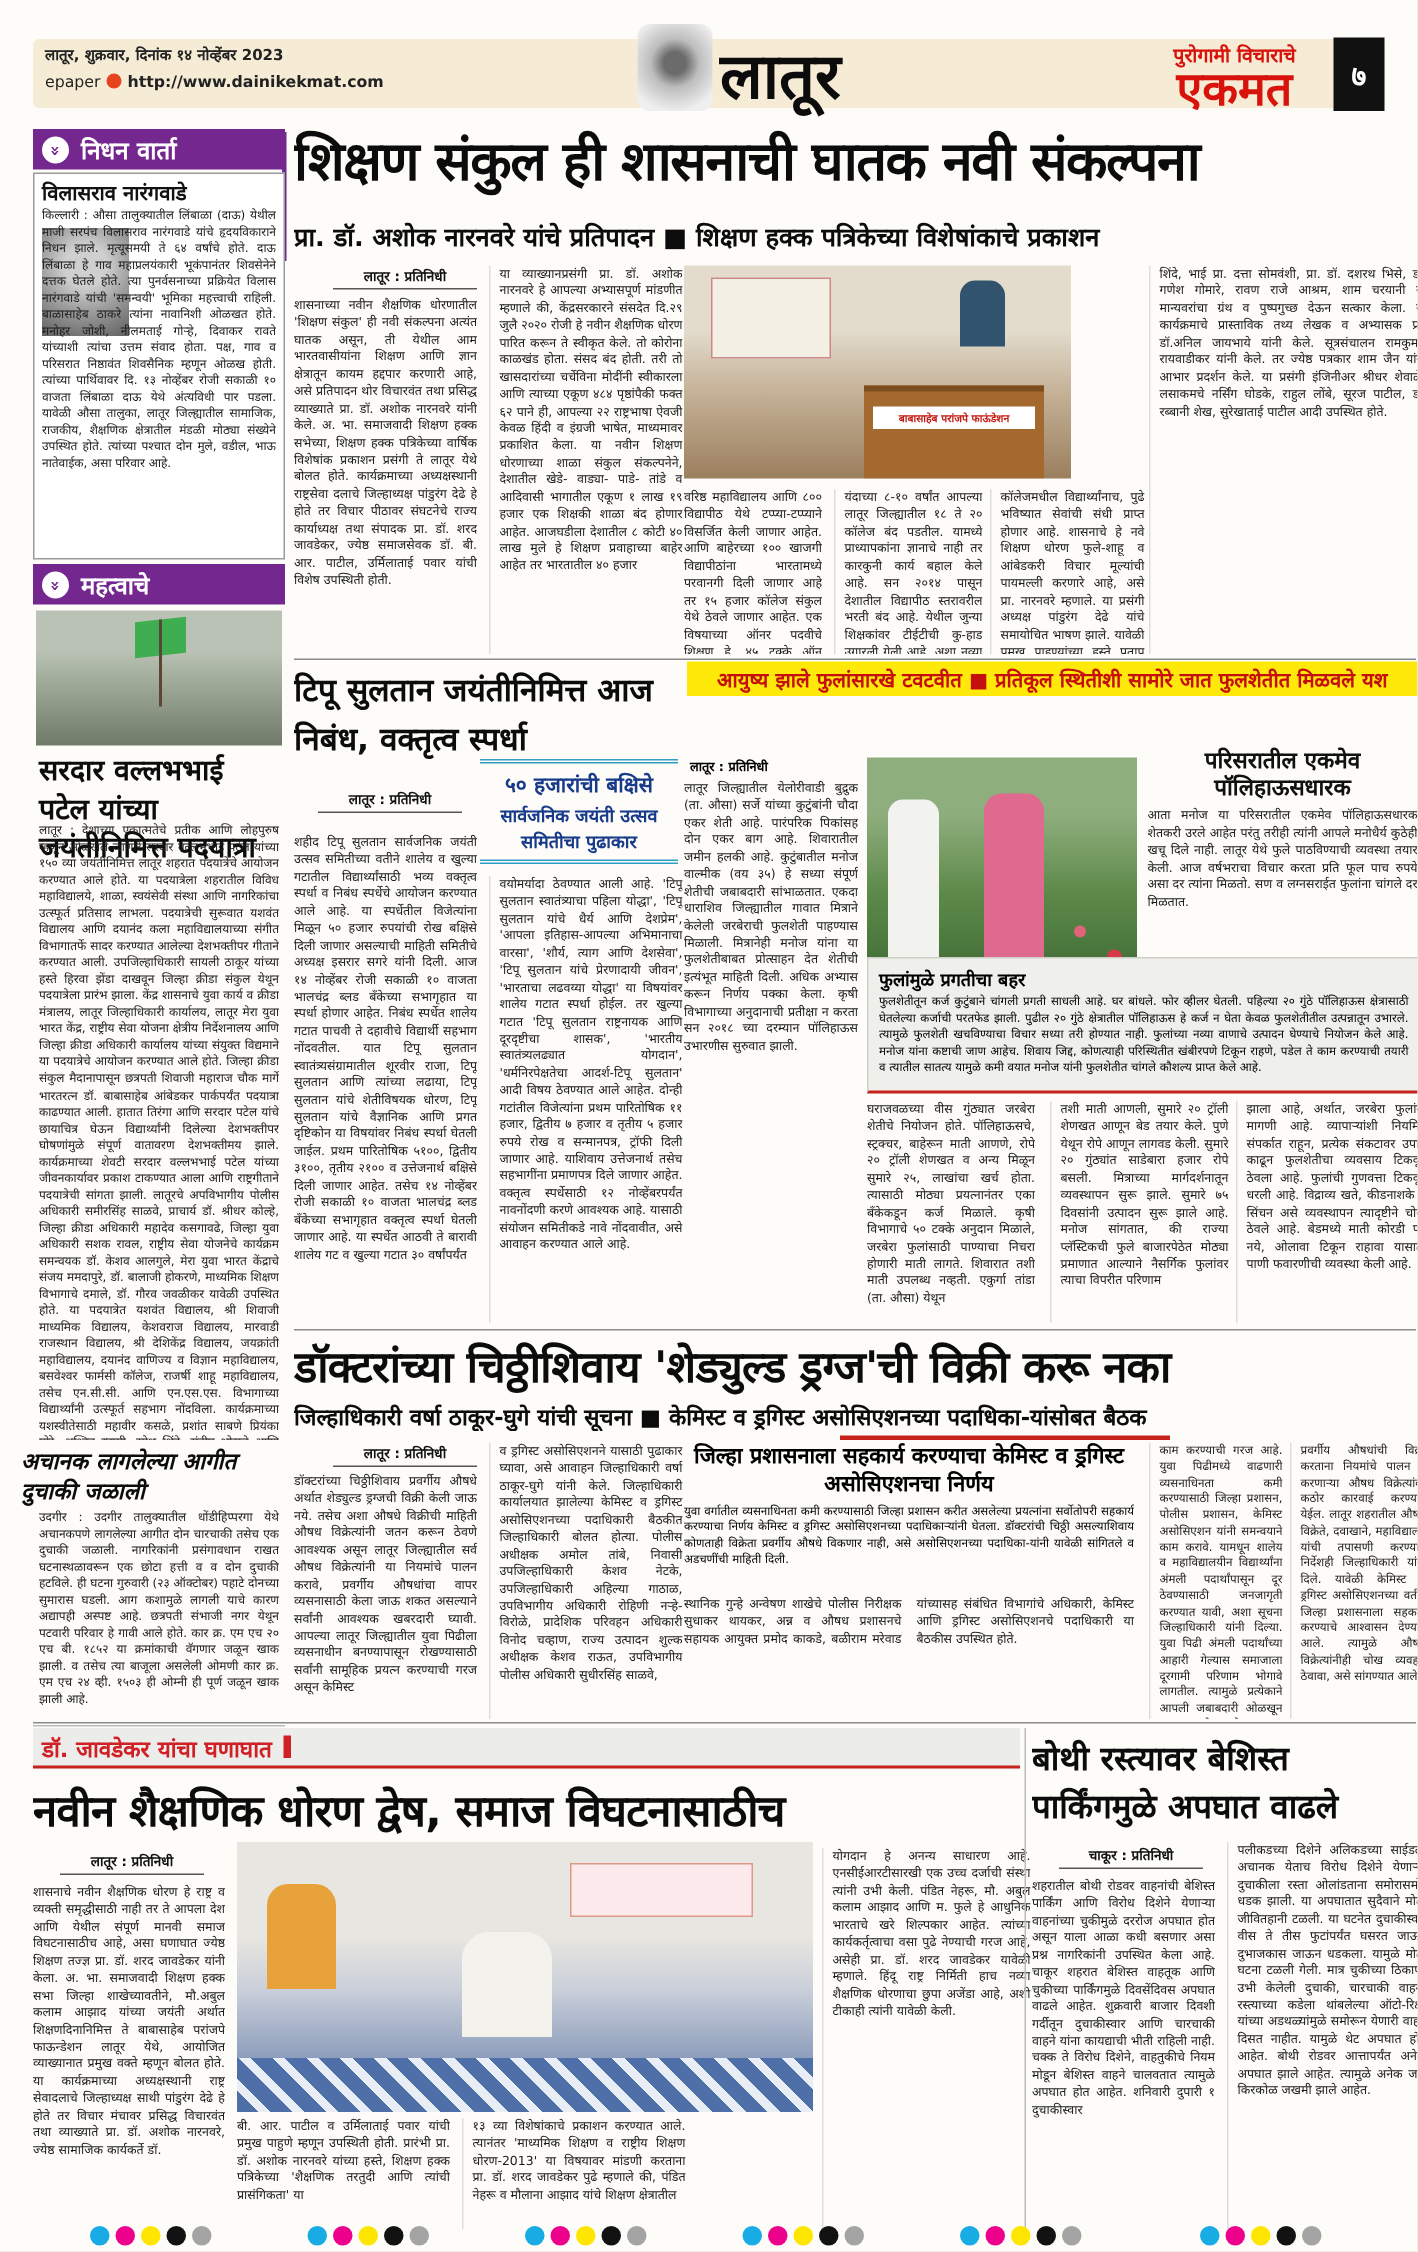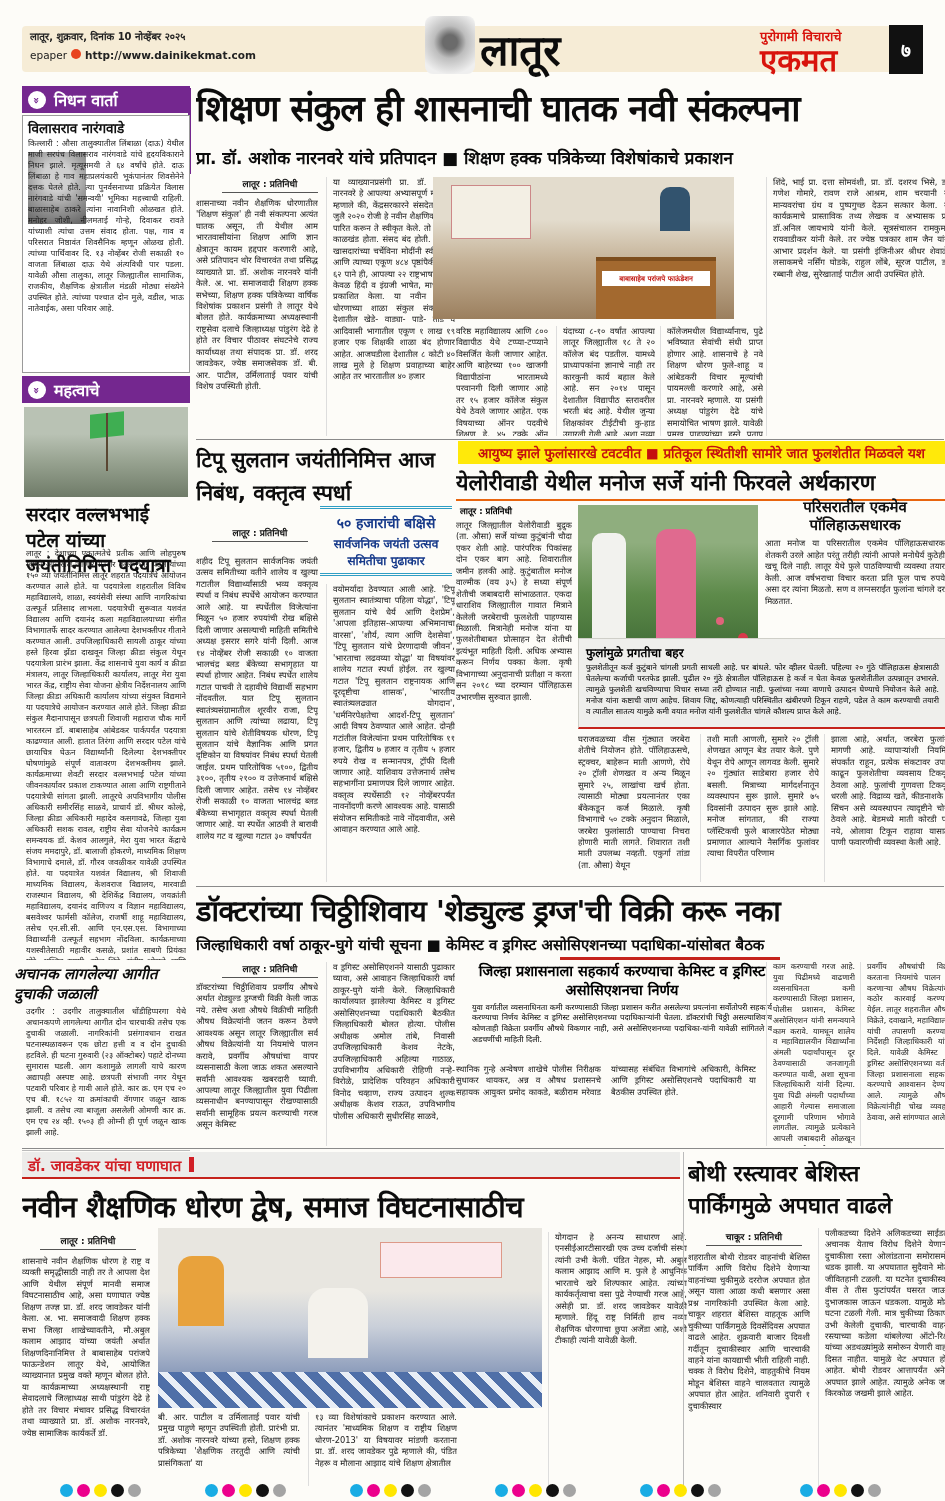--- a/index.html
+++ b/index.html
@@ -25,29 +25,29 @@
            color:#173a8a;font-weight:bold;text-align:center;padding:4px 2px;}
   .graybox{position:absolute;background:#efefec;border:1px solid #cfcfc8;border-bottom:2px solid #c5231c;padding:5px 7px;}
   .sidebox-title{font-size:15px;font-weight:bold;color:#111;line-height:1.2;margin-bottom:4px;text-align:center;}
 </style>
 </head>
 <body>
 
 <div class="page">
 
   <div class="abs cream" style="left:22px;top:26px;width:901px;height:46px;border-radius:4px;"></div>
-  <div class="abs" style="left:30px;top:29px;font-size:10px;font-weight:bold;color:#222;">लातूर, शुक्रवार, दिनांक 10 नोव्हेंबर २०२५</div>
+  <div class="abs" style="left:30px;top:29px;font-size:10px;font-weight:bold;color:#222;">लातूर, शुक्रवार, दिनांक १४ नोव्हेंबर 2023</div>
   <div class="abs" style="left:30px;top:49px;font-size:10.5px;color:#222;display:flex;align-items:flex-start;gap:4px;">
     <span>epaper</span>
     <span style="width:10px;height:10px;border-radius:50%;background:#e8431f;display:inline-block;"></span>
     <span style="font-weight:bold;">http://www.dainikekmat.com</span>
   </div>
   <div class="photo" style="left:425px;top:16px;width:50px;height:58px;border-radius:8px;background:radial-gradient(circle at 50% 45%,#6b6b6b 0 18%,#bdbdbd 40%,#efefef 80%);"></div>
   <div class="abs" style="left:480px;top:20px;font-size:42px;font-weight:bold;color:#0c0c0c;">लातूर</div>
-  <div class="abs" style="left:760px;top:27px;width:126px;color:#d8130c;">
+  <div class="abs" style="left:760px;top:27px;width:126px;text-align:center;color:#d8130c;">
     <div style="font-size:13px;font-weight:bold;">पुरोगामी विचाराचे</div>
     <div style="font-size:31px;font-weight:bold;line-height:1.0;">एकमत</div>
   </div>
   <div class="abs" style="left:889px;top:25px;width:34px;height:49px;background:#111;color:#fff;display:flex;align-items:center;justify-content:center;font-size:19px;font-weight:bold;">
     <span>७</span>
   </div>
 
   <div class="abs" style="left:188px;top:88px;width:3px;height:86px;background:#74278f;"></div>
   <div class="hl" style="left:196px;top:86px;width:748px;height:56px;font-size:36px;letter-spacing:-1px;line-height:1.3;">शिक्षण संकुल ही शासनाची घातक नवी संकल्पना</div>
   <div class="hl" style="left:196px;top:146px;width:748px;height:26px;font-size:17px;">प्रा. डॉ. अशोक नारनवरे यांचे प्रतिपादन ■ शिक्षण हक्क पत्रिकेच्या विशेषांकाचे प्रकाशन</div>
@@ -76,21 +76,21 @@
   <div class="abs" style="left:26px;top:502px;width:160px;font-size:19px;font-weight:bold;line-height:1.35;color:#0d0d0d;">सरदार वल्लभभाई पटेल यांच्या जयंतीनिमित्त पदयात्रा</div>
   <div class="b" style="left:26px;top:548px;width:160px;height:412px;font-size:8px;">लातूर : देशाच्या एकात्मतेचे प्रतीक आणि लोहपुरुष म्हणून ओळखले जाणारे सरदार वल्लभभाई पटेल यांच्या १५० व्या जयंतीनिमित्त लातूर शहरात पदयात्रेचे आयोजन करण्यात आले होते. या पदयात्रेला शहरातील विविध महाविद्यालये, शाळा, स्वयंसेवी संस्था आणि नागरिकांचा उत्स्फूर्त प्रतिसाद लाभला. पदयात्रेची सुरूवात यशवंत विद्यालय आणि दयानंद कला महाविद्यालयाच्या संगीत विभागातर्फे सादर करण्यात आलेल्या देशभक्तीपर गीताने करण्यात आली. उपजिल्हाधिकारी सायली ठाकूर यांच्या हस्ते हिरवा झेंडा दाखवून जिल्हा क्रीडा संकुल येथून पदयात्रेला प्रारंभ झाला. केंद्र शासनाचे युवा कार्य व क्रीडा मंत्रालय, लातूर जिल्हाधिकारी कार्यालय, लातूर मेरा युवा भारत केंद्र, राष्ट्रीय सेवा योजना क्षेत्रीय निर्देशनालय आणि जिल्हा क्रीडा अधिकारी कार्यालय यांच्या संयुक्त विद्यमाने या पदयात्रेचे आयोजन करण्यात आले होते. जिल्हा क्रीडा संकुल मैदानापासून छत्रपती शिवाजी महाराज चौक मार्गे भारतरत्न डॉ. बाबासाहेब आंबेडकर पार्कपर्यंत पदयात्रा काढण्यात आली. हातात तिरंगा आणि सरदार पटेल यांचे छायाचित्र घेऊन विद्यार्थ्यांनी दिलेल्या देशभक्तीपर घोषणांमुळे संपूर्ण वातावरण देशभक्तीमय झाले. कार्यक्रमाच्या शेवटी सरदार वल्लभभाई पटेल यांच्या जीवनकार्यावर प्रकाश टाकण्यात आला आणि राष्ट्रगीताने पदयात्रेची सांगता झाली. लातूरचे अपविभागीय पोलीस अधिकारी समीरसिंह साळवे, प्राचार्य डॉ. श्रीधर कोल्हे, जिल्हा क्रीडा अधिकारी महादेव कसगावढे, जिल्हा युवा अधिकारी सशक रावल, राष्ट्रीय सेवा योजनेचे कार्यक्रम समन्वयक डॉ. केशव आलगुले, मेरा युवा भारत केंद्राचे संजय ममदापुरे, डॉ. बालाजी होकरणे, माध्यमिक शिक्षण विभागाचे दमाले, डॉ. गौरव जवळीकर यावेळी उपस्थित होते. या पदयात्रेत यशवंत विद्यालय, श्री शिवाजी माध्यमिक विद्यालय, केशवराज विद्यालय, मारवाडी राजस्थान विद्यालय, श्री देशिकेंद्र विद्यालय, जयक्रांती महाविद्यालय, दयानंद वाणिज्य व विज्ञान महाविद्यालय, बसवेश्वर फार्मसी कॉलेज, राजर्षी शाहू महाविद्यालय, तसेच एन.सी.सी. आणि एन.एस.एस. विभागाच्या विद्यार्थ्यांनी उत्स्फूर्त सहभाग नोंदविला. कार्यक्रमाच्या यशस्वीतेसाठी महावीर कसळे, प्रशांत साबणे प्रियंका मोरे, अश्विन स्वामी, रमेश शिंदे, संदीप भोसले आणि व्यंकटेश हालिंगे यांनी विशेष परिश्रम घेतले.</div>
 
   <div class="abs" style="left:14px;top:964px;width:160px;font-size:15px;font-weight:bold;line-height:1.35;color:#0d0d0d;font-style:italic;">अचानक लागलेल्या आगीत दुचाकी जळाली</div>
   <div class="b" style="left:26px;top:1006px;width:160px;height:140px;font-size:8px;">उदगीर : उदगीर तालुक्यातील धोंडीहिप्परगा येथे अचानकपणे लागलेल्या आगीत दोन चारचाकी तसेच एक दुचाकी जळाली. नागरिकांनी प्रसंगावधान राखत घटनास्थळावरून एक छोटा हत्ती व व दोन दुचाकी हटविले. ही घटना गुरुवारी (२३ ऑक्टोबर) पहाटे दोनच्या सुमारास घडली. आग कशामुळे लागली याचे कारण अद्यापही अस्पष्ट आहे. छत्रपती संभाजी नगर येथून पटवारी परिवार हे गावी आले होते. कार क्र. एम एच २० एच बी. १८५२ या क्रमांकाची वॅगणार जळून खाक झाली. व तसेच त्या बाजूला असलेली ओमणी कार क्र. एम एच २४ व्ही. १५०३ ही ओम्नी ही पूर्ण जळून खाक झाली आहे.</div>
   <div class="rule" style="left:22px;top:1150px;width:168px;height:1px;background:#bbb;"></div>
 
   <div class="dl" style="left:222px;top:177px;width:96px;">लातूर : प्रतिनिधी</div>
   <div class="b" style="left:196px;top:198px;width:122px;height:238px;">शासनाच्या नवीन शैक्षणिक धोरणातील 'शिक्षण संकुल' ही नवी संकल्पना अत्यंत घातक असून, ती येथील आम भारतवासीयांना शिक्षण आणि ज्ञान क्षेत्रातून कायम हद्दपार करणारी आहे, असे प्रतिपादन थोर विचारवंत तथा प्रसिद्ध व्याख्याते प्रा. डॉ. अशोक नारनवरे यांनी केले. अ. भा. समाजवादी शिक्षण हक्क सभेच्या, शिक्षण हक्क पत्रिकेच्या वार्षिक विशेषांक प्रकाशन प्रसंगी ते लातूर येथे बोलत होते. कार्यक्रमाच्या अध्यक्षस्थानी राष्ट्रसेवा दलाचे जिल्हाध्यक्ष पांडुरंग देढे हे होते तर विचार पीठावर संघटनेचे राज्य कार्याध्यक्ष तथा संपादक प्रा. डॉ. शरद जावडेकर, ज्येष्ठ समाजसेवक डॉ. बी. आर. पाटील, उर्मिलाताई पवार यांची विशेष उपस्थिती होती.</div>
   <div class="b" style="left:326px;top:177px;width:122px;height:259px;border-left:1px solid #ddd;padding-left:6px;">या व्याख्यानप्रसंगी प्रा. डॉ. अशोक नारनवरे हे आपल्या अभ्यासपूर्ण मांडणीत म्हणाले की, केंद्रसरकारने संसदेत दि.२९ जुलै २०२० रोजी हे नवीन शैक्षणिक धोरण पारित करून ते स्वीकृत केले. तो कोरोना काळखंड होता. संसद बंद होती. तरी तो खासदारांच्या चर्चेविना मोदींनी स्वीकारला आणि त्याच्या एकूण ४८४ पृष्ठांपैकी फक्त ६२ पाने ही, आपल्या २२ राष्ट्रभाषा ऐवजी केवळ हिंदी व इंग्रजी भाषेत, माध्यमावर प्रकाशित केला. या नवीन शिक्षण धोरणाच्या शाळा संकुल संकल्पनेने, देशातील खेडे- वाड्या- पाडे- तांडे व आदिवासी भागातील एकूण १ लाख १९ हजार एक शिक्षकी शाळा बंद होणार आहेत. आजघडीला देशातील ८ कोटी ४० लाख मुले हे शिक्षण प्रवाहाच्या बाहेर आहेत तर भारतातील ४० हजार</div>
-  <div class="photo" style="left:433px;top:177px;width:301px;height:142px;background:linear-gradient(180deg,#e3dccd 0 30%,#c4b196 60%,#9b7f5e 100%);">
+  <div class="photo" style="left:456px;top:177px;width:258px;height:142px;background:linear-gradient(180deg,#e3dccd 0 30%,#c4b196 60%,#9b7f5e 100%);">
     <div style="position:absolute;left:18px;top:8px;width:78px;height:52px;background:#f3efe4;border:1px solid #c88;"></div>
     <div style="position:absolute;right:44px;top:10px;width:30px;height:44px;border-radius:10px 10px 0 0;background:#32536e;"></div>
     <div style="position:absolute;right:18px;bottom:0;width:120px;height:58px;background:#a3692f;border-top:4px solid #7d4d1d;">
       <div style="margin:10px 6px;background:#fff;color:#c21b14;font-size:7px;font-weight:bold;text-align:center;padding:3px 1px;">बाबासाहेब परांजपे फाऊंडेशन</div>
     </div>
   </div>
   <div class="b" style="left:456px;top:326px;width:92px;height:110px;">वरिष्ठ महाविद्यालय आणि ८०० विद्यापीठ येथे टप्प्या-टप्प्याने विसर्जित केली जाणार आहेत. आणि बाहेरच्या १०० खाजगी विद्यापीठांना भारतामध्ये परवानगी दिली जाणार आहे तर १५ हजार कॉलेज संकुल येथे ठेवले जाणार आहेत. एक विषयाच्या ऑनर पदवीचे शिक्षण हे, ४५ टक्के ऑन लाईन पद्धतीने दिले जाणार आहे. एवढेच नव्हे तर त्यामुळे</div>
   <div class="b" style="left:556px;top:326px;width:92px;height:110px;border-left:1px solid #ddd;padding-left:6px;">यंदाच्या ८-१० वर्षांत आपल्या लातूर जिल्ह्यातील १८ ते २० कॉलेज बंद पडतील. यामध्ये प्राध्यापकांना ज्ञानाचे नाही तर कारकुनी कार्य बहाल केले आहे. सन २०१४ पासून देशातील विद्यापीठ स्तरावरील भरती बंद आहे. येथील जुन्या शिक्षकांवर टीईटीची कु-हाड उगारली गेली आहे. अशा नव्या विद्यापीठांच्या फक्त १५ टक्के</div>
   <div class="b" style="left:660px;top:326px;width:96px;height:110px;border-left:1px solid #ddd;padding-left:6px;">कॉलेजमधील विद्यार्थ्यांनाच, पुढे भविष्यात सेवांची संधी प्राप्त होणार आहे. शासनाचे हे नवे शिक्षण धोरण फुले-शाहू व आंबेडकरी विचार मूल्यांची पायमल्ली करणारे आहे, असे प्रा. नारनवरे म्हणाले. या प्रसंगी अध्यक्ष पांडुरंग देढे यांचे समायोचित भाषण झाले. यावेळी प्रमुख पाहुण्यांच्या हस्ते प्रताप माने पाटील यांचा सत्कार झाला.</div>
   <div class="b" style="left:766px;top:177px;width:178px;height:259px;border-left:1px solid #ddd;padding-left:6px;">शिंदे, भाई प्रा. दत्ता सोमवंशी, प्रा. डॉ. दशरथ भिसे, डॉ. गणेश गोमारे, रावण राजे आश्रम, शाम चरयानी या मान्यवरांचा ग्रंथ व पुष्पगुच्छ देऊन सत्कार केला. या कार्यक्रमाचे प्रास्ताविक तथ्य लेखक व अभ्यासक प्रा. डॉ.अनिल जायभाये यांनी केले. सूत्रसंचालन रामकुमार रायवाडीकर यांनी केले. तर ज्येष्ठ पत्रकार शाम जैन यांनी आभार प्रदर्शन केले. या प्रसंगी इंजिनीअर श्रीधर शेवाळे, लसाकमचे नर्सिंग घोडके, राहुल लोंबे, सूरज पाटील, डॉ. रब्बानी शेख, सुरेखाताई पाटील आदी उपस्थित होते.</div>
@@ -99,21 +99,20 @@
   <div class="hl" style="left:196px;top:444px;width:254px;height:72px;font-size:21px;line-height:1.55;">टिपू सुलतान जयंतीनिमित्त आज निबंध, वक्तृत्व स्पर्धा</div>
   <div class="dl" style="left:212px;top:526px;width:96px;">लातूर : प्रतिनिधी</div>
   <div class="infobox" style="left:320px;top:506px;width:128px;">
     <div style="font-size:14px;">५० हजारांची बक्षिसे</div>
     <div style="font-size:12px;margin-top:3px;">सार्वजनिक जयंती उत्सव समितीचा पुढाकार</div>
   </div>
   <div class="b" style="left:196px;top:556px;width:122px;height:326px;">शहीद टिपू सुलतान सार्वजनिक जयंती उत्सव समितीच्या वतीने शालेय व खुल्या गटातील विद्यार्थ्यांसाठी भव्य वक्तृत्व स्पर्धा व निबंध स्पर्धेचे आयोजन करण्यात आले आहे. या स्पर्धेतील विजेत्यांना मिळून ५० हजार रुपयांची रोख बक्षिसे दिली जाणार असल्याची माहिती समितीचे अध्यक्ष इसरार सगरे यांनी दिली. आज १४ नोव्हेंबर रोजी सकाळी १० वाजता भालचंद्र ब्लड बँकेच्या सभागृहात या स्पर्धा होणार आहेत. निबंध स्पर्धेत शालेय गटात पाचवी ते दहावीचे विद्यार्थी सहभाग नोंदवतील. यात टिपू सुलतान स्वातंत्र्यसंग्रामातील शूरवीर राजा, टिपू सुलतान आणि त्यांच्या लढाया, टिपू सुलतान यांचे शेतीविषयक धोरण, टिपू सुलतान यांचे वैज्ञानिक आणि प्रगत दृष्टिकोन या विषयांवर निबंध स्पर्धा घेतली जाईल. प्रथम पारितोषिक ५१००, द्वितीय ३१००, तृतीय २१०० व उत्तेजनार्थ बक्षिसे दिली जाणार आहेत. तसेच १४ नोव्हेंबर रोजी सकाळी १० वाजता भालचंद्र ब्लड बँकेच्या सभागृहात वक्तृत्व स्पर्धा घेतली जाणार आहे. या स्पर्धेत आठवी ते बारावी शालेय गट व खुल्या गटात ३० वर्षांपर्यंत</div>
   <div class="b" style="left:326px;top:584px;width:122px;height:298px;border-left:1px solid #ddd;padding-left:6px;">वयोमर्यादा ठेवण्यात आली आहे. 'टिपू सुलतान स्वातंत्र्याचा पहिला योद्धा', 'टिपू सुलतान यांचे धैर्य आणि देशप्रेम', 'आपला इतिहास-आपल्या अभिमानाचा वारसा', 'शौर्य, त्याग आणि देशसेवा', 'टिपू सुलतान यांचे प्रेरणादायी जीवन', 'भारताचा लढवय्या योद्धा' या विषयांवर शालेय गटात स्पर्धा होईल. तर खुल्या गटात 'टिपू सुलतान राष्ट्रनायक आणि दूरदृष्टीचा शासक', 'भारतीय स्वातंत्र्यलढ्यात योगदान', 'धर्मनिरपेक्षतेचा आदर्श-टिपू सुलतान' आदी विषय ठेवण्यात आले आहेत. दोन्ही गटांतील विजेत्यांना प्रथम पारितोषिक ११ हजार, द्वितीय ७ हजार व तृतीय ५ हजार रुपये रोख व सन्मानपत्र, ट्रॉफी दिली जाणार आहे. याशिवाय उत्तेजनार्थ तसेच सहभागींना प्रमाणपत्र दिले जाणार आहेत. वक्तृत्व स्पर्धेसाठी १२ नोव्हेंबरपर्यंत नावनोंदणी करणे आवश्यक आहे. यासाठी संयोजन समितीकडे नावे नोंदवावीत, असे आवाहन करण्यात आले आहे.</div>
 
   <div class="abs" style="left:458px;top:441px;width:487px;height:23px;background:#ffe90a;display:flex;align-items:center;justify-content:center;font-size:13.5px;font-weight:bold;color:#c50f0f;">आयुष्य झाले फुलांसारखे टवटवीत ■ प्रतिकूल स्थितीशी सामोरे जात फुलशेतीत मिळवले यश</div>
-  <div class="hl" style="left:456px;top:467px;width:489px;height:32px;font-size:21.5px;border-bottom:2px solid #e8650f;">येलोरीवाडी येथील मनोज सर्जे यांनी फिरवले अर्थकारण</div>
   <div class="abs" style="left:460px;top:505px;font-size:8.5px;font-weight:bold;">लातूर : प्रतिनिधी</div>
   <div class="b" style="left:456px;top:520px;width:116px;height:362px;">लातूर जिल्ह्यातील येलोरीवाडी बुद्रुक (ता. औसा) सर्जे यांच्या कुटुंबांनी चौदा एकर शेती आहे. पारंपरिक पिकांसह दोन एकर बाग आहे. शिवारातील जमीन हलकी आहे. कुटुंबातील मनोज वाल्मीक (वय ३५) हे सध्या संपूर्ण शेतीची जबाबदारी सांभाळतात. एकदा धाराशिव जिल्ह्यातील गावात मित्राने केलेली जरबेराची फुलशेती पाहण्यास मिळाली. मित्रानेही मनोज यांना या फुलशेतीबाबत प्रोत्साहन देत शेतीची इत्यंभूत माहिती दिली. अधिक अभ्यास करून निर्णय पक्का केला. कृषी विभागाच्या अनुदानाची प्रतीक्षा न करता सन २०१८ च्या दरम्यान पॉलिहाऊस उभारणीस सुरुवात झाली.</div>
   <div class="photo" style="left:578px;top:505px;width:180px;height:150px;background:linear-gradient(180deg,#8fae7e 0 25%,#5d8a4a 60%,#3f6b35 100%);">
     <div style="position:absolute;left:14px;top:28px;width:34px;height:110px;border-radius:10px 10px 0 0;background:#f2f2ee;"></div>
     <div style="position:absolute;left:78px;top:24px;width:40px;height:120px;border-radius:12px 12px 0 0;background:#e06a8f;"></div>
     <div style="position:absolute;right:10px;bottom:12px;width:10px;height:10px;border-radius:50%;background:#d8394b;"></div>
     <div style="position:absolute;right:34px;bottom:30px;width:8px;height:8px;border-radius:50%;background:#e0637a;"></div>
   </div>
   <div class="abs" style="left:765px;top:498px;width:180px;height:158px;overflow:hidden;">
     <div class="sidebox-title">परिसरातील एकमेव पॉलिहाऊसधारक</div>
@@ -127,21 +126,21 @@
   <div class="b" style="left:700px;top:734px;width:112px;height:148px;border-left:1px solid #ddd;padding-left:6px;">तशी माती आणली, सुमारे २० ट्रॉली शेणखत आणून बेड तयार केले. पुणे येथून रोपे आणून लागवड केली. सुमारे २० गुंठ्यांत साडेबारा हजार रोपे बसली. मित्राच्या मार्गदर्शनातून व्यवस्थापन सुरू झाले. सुमारे ७५ दिवसांनी उत्पादन सुरू झाले आहे. मनोज सांगतात, की राज्या प्लॅस्टिकची फुले बाजारपेठेत मोठ्या प्रमाणात आल्याने नैसर्गिक फुलांवर त्याचा विपरीत परिणाम</div>
   <div class="b" style="left:824px;top:734px;width:120px;height:148px;border-left:1px solid #ddd;padding-left:6px;">झाला आहे, अर्थात, जरबेरा फुलांना मागणी आहे. व्यापाऱ्यांशी नियमित संपर्कात राहून, प्रत्येक संकटावर उपाय काढून फुलशेतीचा व्यवसाय टिकवून ठेवला आहे. फुलांची गुणवत्ता टिकवून धरली आहे. विद्राव्य खते, कीडनाशके व सिंचन असे व्यवस्थापन त्यादृष्टीने चोख ठेवले आहे. बेडमध्ये माती कोरडी पडू नये, ओलावा टिकून राहावा यासाठी पाणी फवारणीची व्यवस्था केली आहे.</div>
   <div class="rule" style="left:196px;top:886px;width:748px;height:1px;"></div>
 
   <div class="hl" style="left:196px;top:890px;width:748px;height:40px;font-size:29px;letter-spacing:-0.5px;">डॉक्टरांच्या चिठ्ठीशिवाय 'शेड्युल्ड ड्रग्ज'ची विक्री करू नका</div>
   <div class="hl" style="left:196px;top:934px;width:748px;height:20px;font-size:15px;">जिल्हाधिकारी वर्षा ठाकूर-घुगे यांची सूचना ■ केमिस्ट व ड्रगिस्ट असोसिएशनच्या पदाधिका-यांसोबत बैठक</div>
   <div class="rule" style="left:560px;top:957px;width:220px;height:3px;background:#c5231c;"></div>
   <div class="dl" style="left:222px;top:962px;width:96px;">लातूर : प्रतिनिधी</div>
   <div class="b" style="left:196px;top:982px;width:122px;height:164px;">डॉक्टरांच्या चिठ्ठीशिवाय प्रवर्गीय औषधे अर्थात शेड्युल्ड ड्रग्जची विक्री केली जाऊ नये. तसेच अशा औषधे विक्रीची माहिती औषध विक्रेत्यांनी जतन करून ठेवणे आवश्यक असून लातूर जिल्ह्यातील सर्व औषध विक्रेत्यांनी या नियमांचे पालन करावे, प्रवर्गीय औषधांचा वापर व्यसनासाठी केला जाऊ शकत असल्याने सर्वांनी आवश्यक खबरदारी घ्यावी. आपल्या लातूर जिल्ह्यातील युवा पिढीला व्यसनाधीन बनण्यापासून रोखण्यासाठी सर्वांनी सामूहिक प्रयत्न करण्याची गरज असून केमिस्ट</div>
   <div class="b" style="left:326px;top:962px;width:122px;height:184px;border-left:1px solid #ddd;padding-left:6px;">व ड्रगिस्ट असोसिएशनने यासाठी पुढाकार घ्यावा, असे आवाहन जिल्हाधिकारी वर्षा ठाकूर-घुगे यांनी केले. जिल्हाधिकारी कार्यालयात झालेल्या केमिस्ट व ड्रगिस्ट असोसिएशनच्या पदाधिकारी बैठकीत जिल्हाधिकारी बोलत होत्या. पोलीस अधीक्षक अमोल तांबे, निवासी उपजिल्हाधिकारी केशव नेटके, उपजिल्हाधिकारी अहिल्या गाठाळ, उपविभागीय अधिकारी रोहिणी नऱ्हे-विरोळे, प्रादेशिक परिवहन अधिकारी विनोद चव्हाण, राज्य उत्पादन शुल्क अधीक्षक केशव राऊत, उपविभागीय पोलीस अधिकारी सुधीरसिंह साळवे,</div>
-  <div class="abs" style="left:456px;top:962px;width:300px;height:98px;overflow:hidden;margin-left:16px;">
+  <div class="abs" style="left:456px;top:962px;width:300px;height:98px;overflow:hidden;">
     <div style="font-size:14.5px;font-weight:bold;text-align:center;line-height:1.3;margin-bottom:3px;">जिल्हा प्रशासनाला सहकार्य करण्याचा केमिस्ट व ड्रगिस्ट असोसिएशनचा निर्णय</div>
     <div style="font-size:7.8px;line-height:1.38;text-align:justify;">युवा वर्गातील व्यसनाधिनता कमी करण्यासाठी जिल्हा प्रशासन करीत असलेल्या प्रयत्नांना सर्वोतोपरी सहकार्य करण्याचा निर्णय केमिस्ट व ड्रगिस्ट असोसिएशनच्या पदाधिकाऱ्यांनी घेतला. डॉक्टरांची चिठ्ठी असल्याशिवाय कोणताही विक्रेता प्रवर्गीय औषधे विकणार नाही, असे असोसिएशनच्या पदाधिका-यांनी यावेळी सांगितले व अडचणींची माहिती दिली.</div>
   </div>
   <div class="abs" style="left:456px;top:1064px;width:300px;height:82px;overflow:hidden;column-count:2;column-gap:10px;font-size:8.3px;line-height:1.38;text-align:justify;color:#1b1b1b;">स्थानिक गुन्हे अन्वेषण शाखेचे पोलीस निरीक्षक सुधाकर थायकर, अन्न व औषध प्रशासनचे सहायक आयुक्त प्रमोद काकडे, बळीराम मरेवाड यांच्यासह संबंधित विभागांचे अधिकारी, केमिस्ट आणि ड्रगिस्ट असोसिएशनचे पदाधिकारी या बैठकीस उपस्थित होते.</div>
   <div class="b" style="left:766px;top:962px;width:82px;height:184px;border-left:1px solid #ddd;padding-left:6px;font-size:7.8px;">काम करण्याची गरज आहे. युवा पिढीमध्ये वाढणारी व्यसनाधिनता कमी करण्यासाठी जिल्हा प्रशासन, पोलीस प्रशासन, केमिस्ट असोसिएशन यांनी समन्वयाने काम करावे. यामधून शालेय व महाविद्यालयीन विद्यार्थ्यांना अंमली पदार्थांपासून दूर ठेवण्यासाठी जनजागृती करण्यात यावी, अशा सूचना जिल्हाधिकारी यांनी दिल्या. युवा पिढी अंमली पदार्थांच्या आहारी गेल्यास समाजाला दूरगामी परिणाम भोगावे लागतील. त्यामुळे प्रत्येकाने आपली जबाबदारी ओळखून काम करावे, असे आवाहन त्यांनी केले.</div>
   <div class="b" style="left:860px;top:962px;width:84px;height:184px;border-left:1px solid #ddd;padding-left:6px;font-size:7.8px;">प्रवर्गीय औषधांची विक्री करताना नियमांचे पालन न करणाऱ्या औषध विक्रेत्यांवर कठोर कारवाई करण्यात येईल. लातूर शहरातील औषध विक्रेते, दवाखाने, महाविद्यालये यांची तपासणी करण्याचे निर्देशही जिल्हाधिकारी यांनी दिले. यावेळी केमिस्ट व ड्रगिस्ट असोसिएशनच्या वतीने जिल्हा प्रशासनाला सहकार्य करण्याचे आश्वासन देण्यात आले. त्यामुळे औषध विक्रेत्यांनीही चोख व्यवहार ठेवावा, असे सांगण्यात आले.</div>
   <div class="rule" style="left:22px;top:1148px;width:922px;height:1px;"></div>
 
   <div class="abs" style="left:22px;top:1152px;width:658px;height:27px;background:#ececea;border-bottom:2px solid #c5231c;display:flex;align-items:center;gap:8px;padding-left:6px;box-sizing:border-box;">
     <span style="font-size:15px;font-weight:bold;color:#d11f26;">डॉ. जावडेकर यांचा घणाघात</span>

